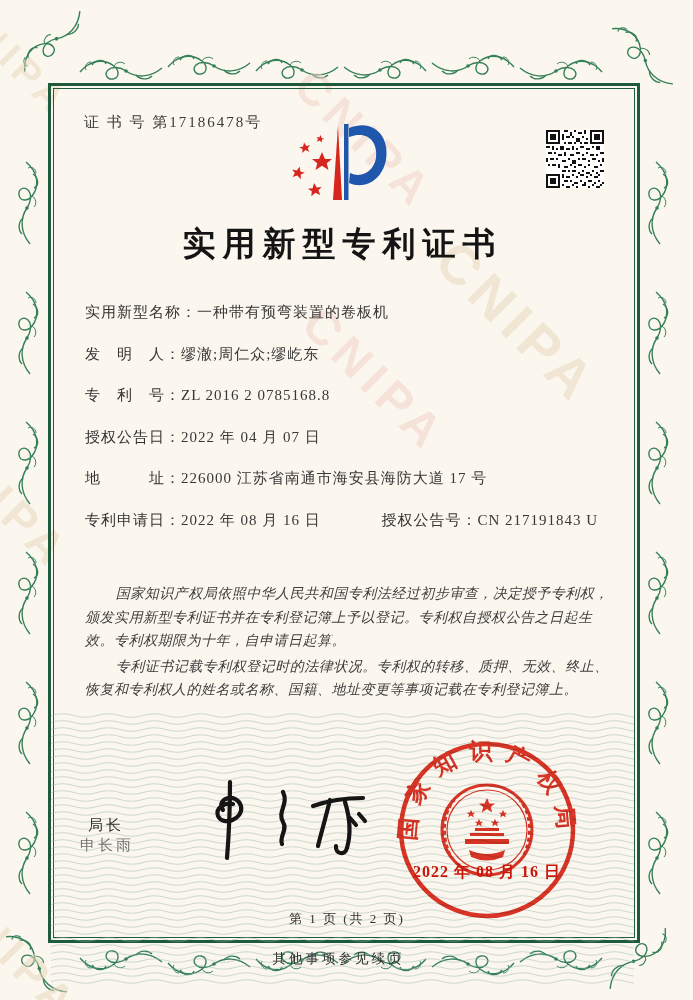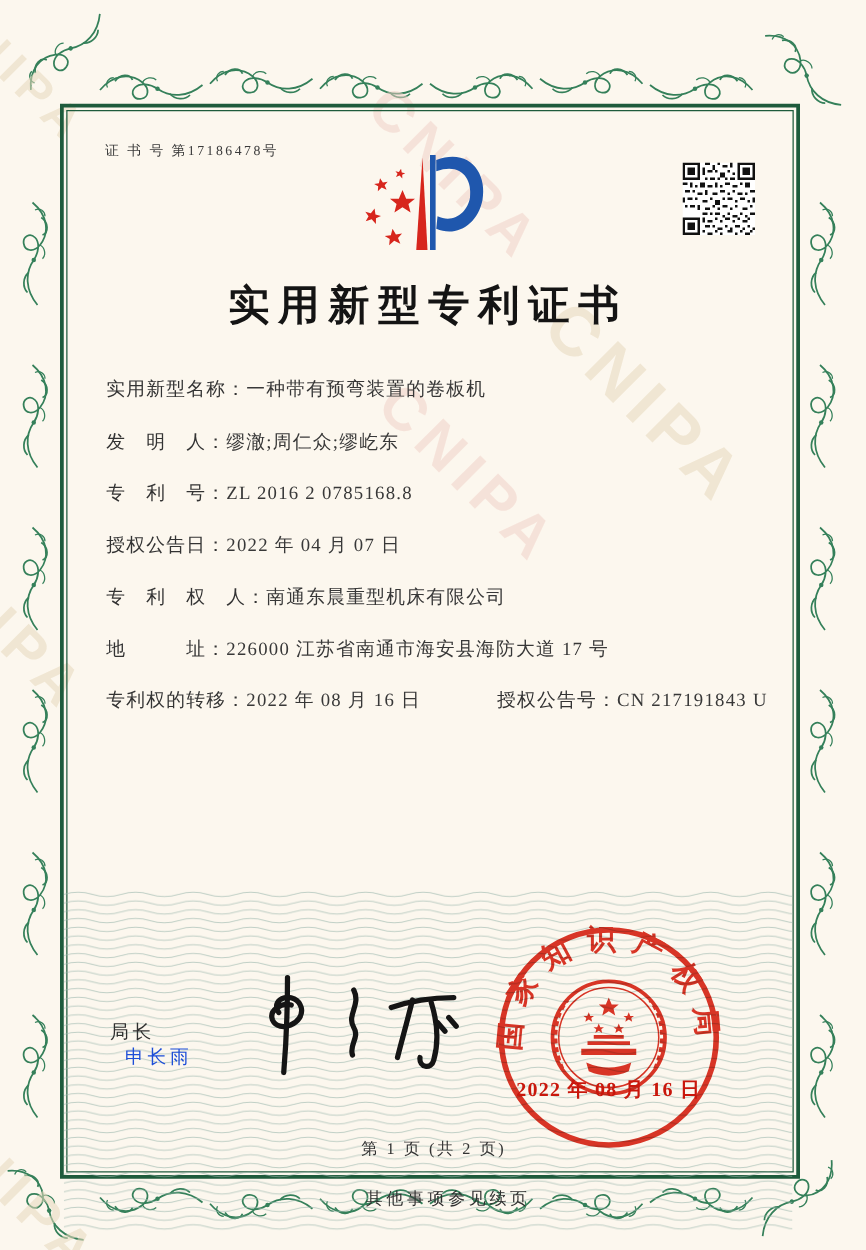--- a/index.html
+++ b/index.html
@@ -12,42 +12,42 @@
     position:absolute;font-family:"Liberation Sans","DejaVu Sans",sans-serif;
     font-weight:bold;color:#e7d9bd;opacity:.55;letter-spacing:7px;
     transform:rotate(45deg);transform-origin:0 0;pointer-events:none;z-index:1;
   }
   .watermark.pink{color:#f0cfc6;opacity:.5;}
   .ornaments{position:absolute;left:0;top:0;z-index:1;}
   .frame{position:absolute;left:48px;top:83px;width:586px;height:854px;
     border:3px solid #1e5b3c;z-index:2;}
   .frame::after{content:"";position:absolute;inset:2px;border:1px solid #1e5b3c;}
   .waves{position:absolute;left:51px;top:712px;z-index:2;opacity:.65;}
-  .cert-no{position:absolute;left:84px;top:113px;font-size:11px;letter-spacing:2px;z-index:3;color:#3a3a3a;text-align:right;}
+  .cert-no{position:absolute;left:84px;top:113px;font-size:15px;letter-spacing:2px;z-index:3;color:#3a3a3a;text-align:right;}
   .logo{position:absolute;left:283px;top:116px;z-index:3;}
   .qr{position:absolute;left:546px;top:130px;z-index:3;}
   .title{position:absolute;left:48px;top:222px;width:589px;text-align:center;
     font-size:33px;font-weight:bold;letter-spacing:7px;color:#141414;z-index:3;}
   .fields{position:absolute;left:85px;top:292px;width:525px;z-index:3;font-size:15px;}
   .field-row{height:41.5px;line-height:41.5px;letter-spacing:1px;white-space:nowrap;color:#383838;}
   .flabel{color:#333;text-align:center;}
   .grant-right{margin-left:56px;}
   .paras{position:absolute;left:85px;top:582px;width:525px;z-index:3;
     font-size:14px;line-height:23.5px;letter-spacing:.5px;font-style:italic;color:#3d3d3d;}
   .para{text-indent:2.2em;margin:0 0 2px 0;}
   .sig-title{position:absolute;left:88px;top:800px;font-size:15px;letter-spacing:3px;z-index:4;color:#2f2f2f;margin-top:16px;}
-  .sig-name{position:absolute;left:100px;top:836px;font-size:15px;letter-spacing:3px;z-index:4;color:#1d4ed8;}
+  .sig-name{position:absolute;left:80px;top:836px;font-size:15px;letter-spacing:3px;z-index:4;color:#737373;}
   .sig-script{position:absolute;left:185px;top:772px;z-index:4;}
   .seal{position:absolute;left:392px;top:737px;z-index:5;mix-blend-mode:multiply;opacity:.95;}
   .seal-ring-text{font-family:"Liberation Sans","DejaVu Sans",sans-serif;font-weight:bold;font-size:23px;fill:#d92b1c;letter-spacing:12px;}
   .seal-date{position:absolute;left:392px;top:862px;width:190px;text-align:center;
     font-size:16px;font-weight:bold;color:#c9170c;letter-spacing:1px;z-index:6;}
   .page-no{position:absolute;left:48px;top:910px;width:598px;text-align:center;
     font-size:13px;letter-spacing:2px;z-index:3;color:#333;}
-  .footer-note{position:absolute;left:64px;top:950px;width:589px;text-align:center;
+  .footer-note{position:absolute;left:44px;top:950px;width:589px;text-align:center;
     font-size:13.5px;letter-spacing:3px;z-index:3;color:#2f2f2f;}
 </style>
 </head>
 <body>
 
 <div class="page">
 
   <svg class="ornaments" width="693" height="1000" viewBox="0 0 693 1000">
     <defs>
       <g id="fl" fill="none" stroke="#35805a" stroke-width="1.4">
@@ -257,31 +257,32 @@
     <div class="field-row">
       <span class="flabel">发　明　人：</span><span class="fvalue">缪澈;周仁众;缪屹东</span>
     </div>
     <div class="field-row">
       <span class="flabel">专　利　号：</span><span class="fvalue">ZL 2016 2 0785168.8</span>
     </div>
     <div class="field-row">
       <span class="flabel">授权公告日：</span><span class="fvalue">2022 年 04 月 07 日</span>
     </div>
     <div class="field-row">
-      <span class="flabel">专　利　权　人：</span><span class="fvalue">南通东晨重型机床有限公司</span>
-    </div>
-    <div class="field-row">
       <span class="flabel">地　　　址：</span><span class="fvalue">226000 江苏省南通市海安县海防大道 17 号</span>
     </div>
     <div class="field-row">
-      <span><span class="flabel">专利权的转移：</span><span class="fvalue">2022 年 08 月 16 日</span></span>
+      <span><span class="flabel">专利申请日：</span><span class="fvalue">2022 年 08 月 16 日</span></span>
       <span class="grant-right"><span class="flabel">授权公告号：</span><span class="fvalue">CN 217191843 U</span></span>
     </div>
   </div>
 
+  <div class="paras">
+    <p class="para">国家知识产权局依照中华人民共和国专利法经过初步审查，决定授予专利权，颁发实用新型专利证书并在专利登记簿上予以登记。专利权自授权公告之日起生效。专利权期限为十年，自申请日起算。</p>
+    <p class="para">专利证书记载专利权登记时的法律状况。专利权的转移、质押、无效、终止、恢复和专利权人的姓名或名称、国籍、地址变更等事项记载在专利登记簿上。</p>
+  </div>
 
   <div class="sig-title">局长</div>
   <div class="sig-name">申长雨</div>
   <svg class="sig-script" width="200" height="95" viewBox="0 0 200 95">
     <g fill="none" stroke="#151515" stroke-width="4.2" stroke-linecap="round" stroke-linejoin="round">
       <path d="M38,38 C30,26 52,20 56,34 C59,47 38,55 33,44 C30,36 40,30 48,32"></path>
       <path d="M45,10 C45,35 44,62 42,86"></path>
       <path d="M98,20 C104,32 92,40 98,50 C103,58 94,64 97,72"></path>
       <path d="M128,34 C145,28 162,26 178,26"></path>
       <path d="M145,28 C140,48 136,62 133,74"></path>

